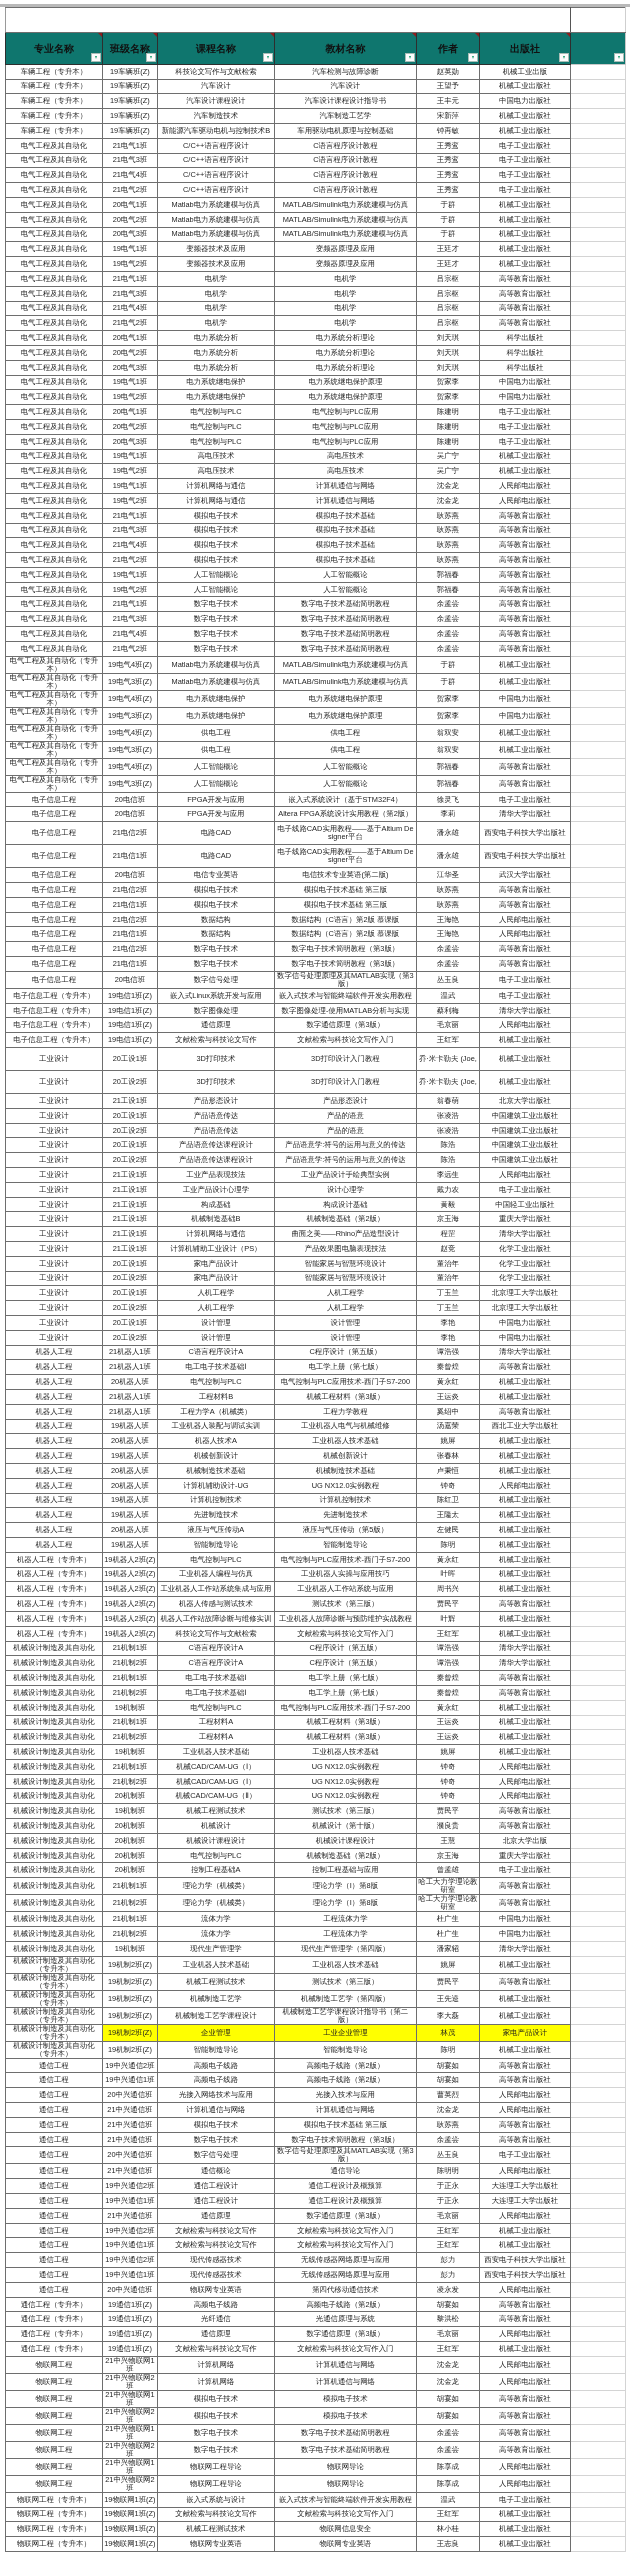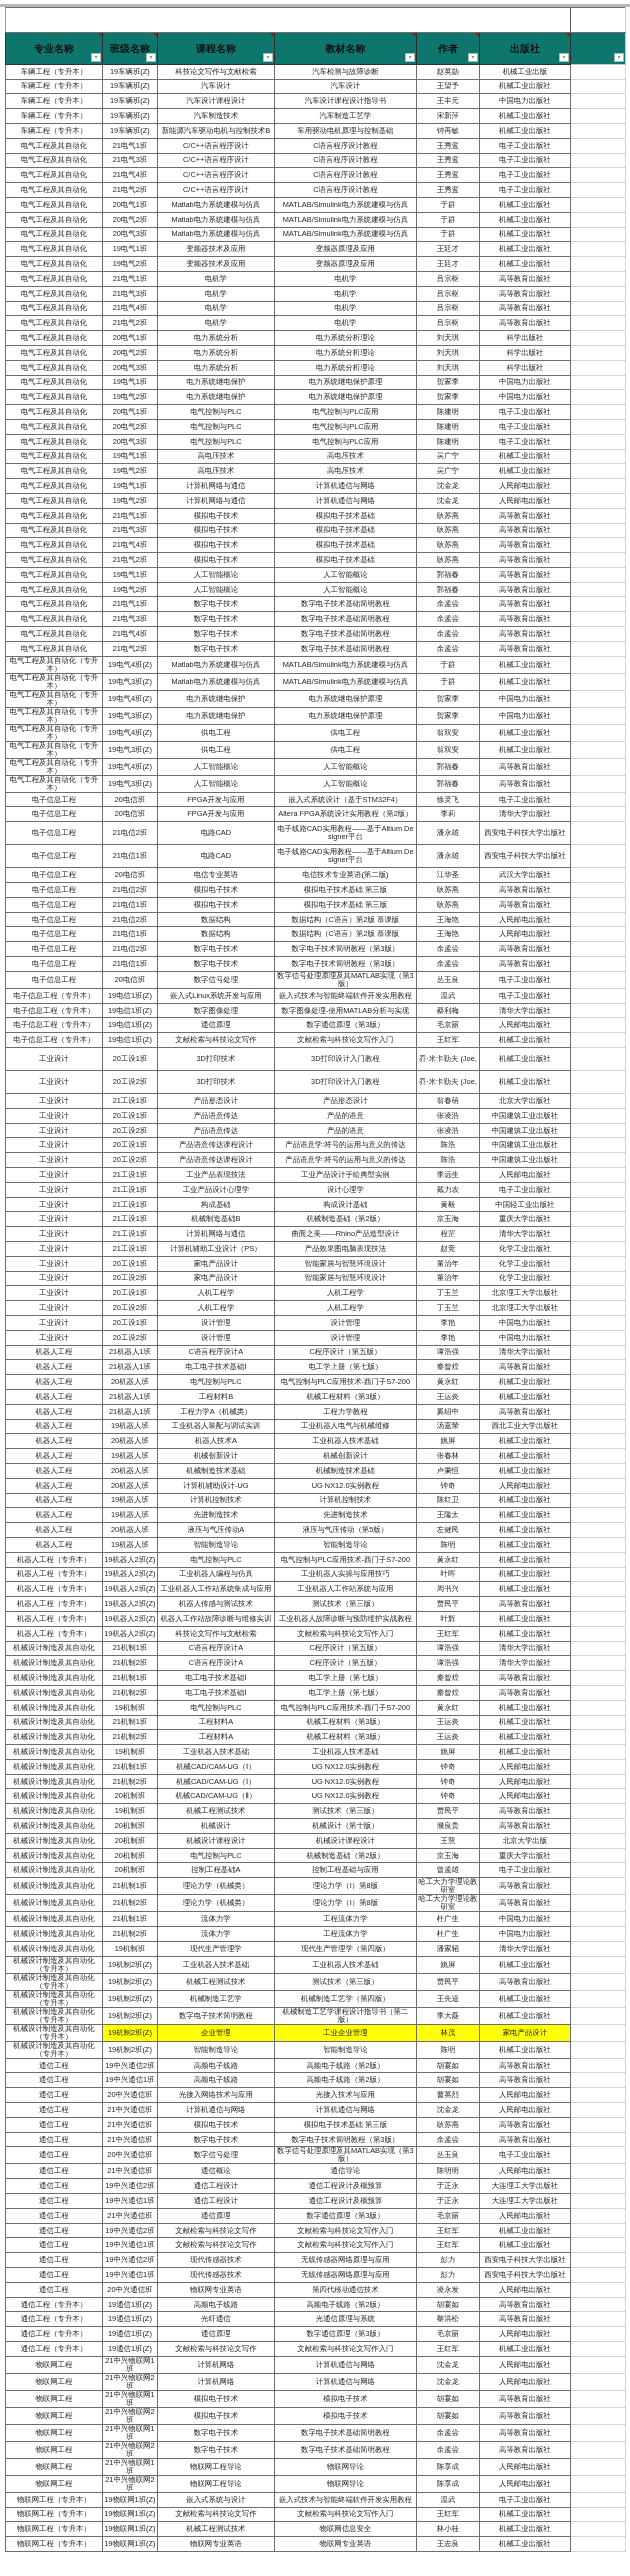--- a/index.html
+++ b/index.html
@@ -1234,21 +1234,21 @@
           <td>19机制2班(Z)</td>
           <td>机械制造工艺学</td>
           <td>机械制造工艺学（第四版）</td>
           <td>王先逵</td>
           <td>机械工业出版社</td>
           <td class="extra"></td>
         </tr>
         <tr>
           <td>机械设计制造及其自动化（专升本）</td>
           <td>19机制2班(Z)</td>
-          <td>数字电子技术简明教程</td>
+          <td>机械制造工艺学课程设计</td>
           <td>机械制造工艺学课程设计指导书（第二版）</td>
           <td>李大磊</td>
           <td>机械工业出版社</td>
           <td class="extra"></td>
         </tr>
         <tr>
           <td>机械设计制造及其自动化（专升本）</td>
           <td class="hl">19机制2班(Z)</td>
           <td class="hl">企业管理</td>
           <td class="hl">工业企业管理</td>

